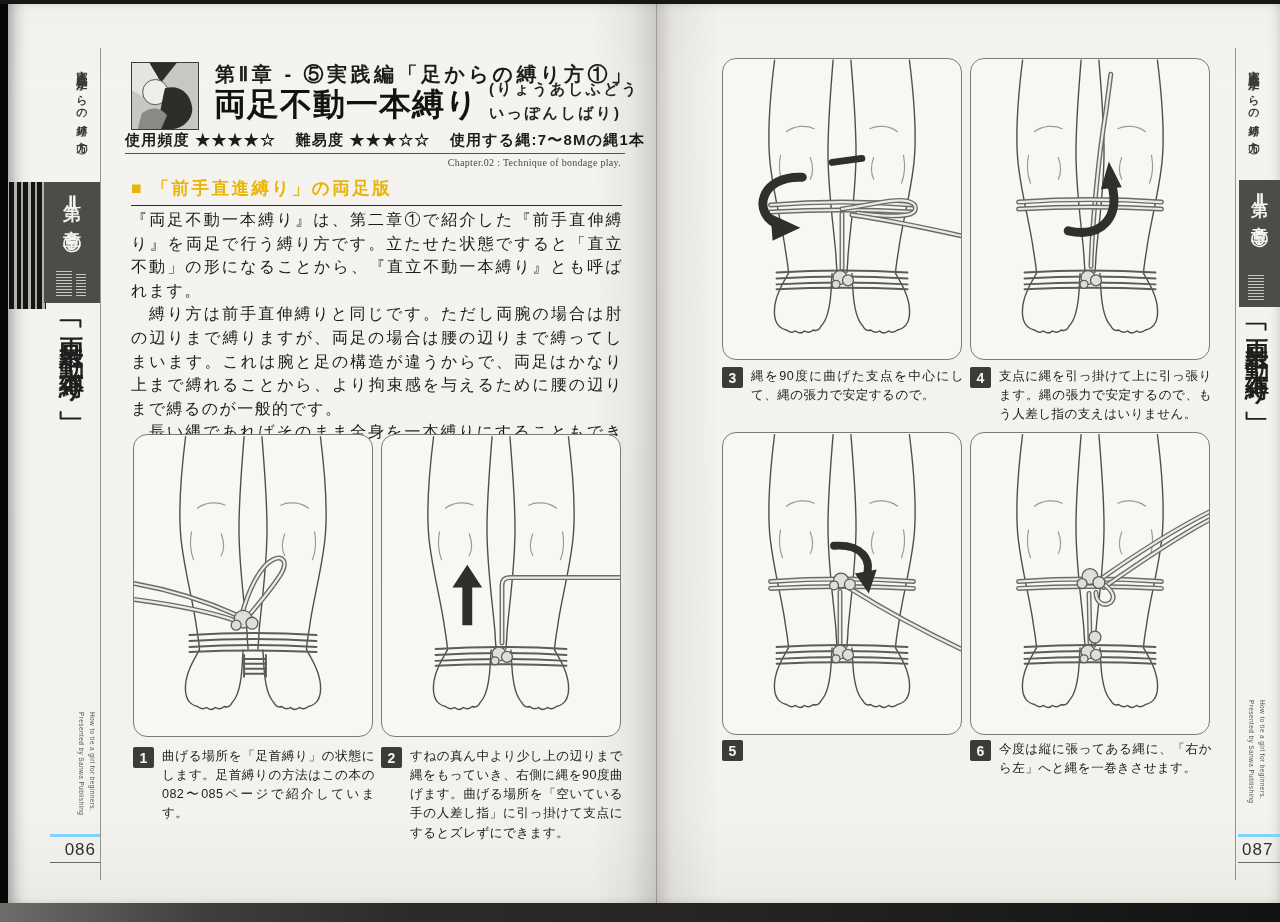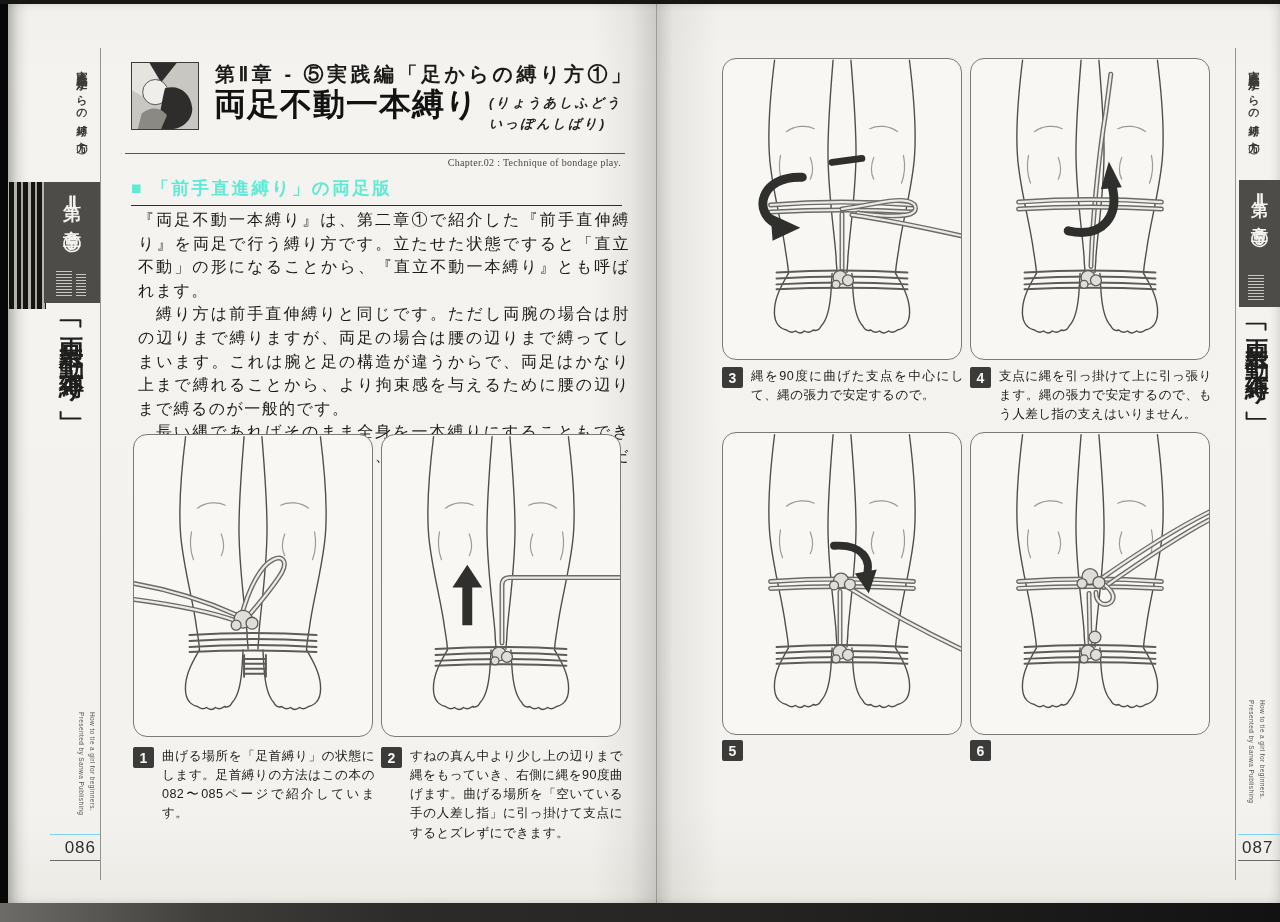--- a/index.html
+++ b/index.html
@@ -27,39 +27,39 @@
   .vtext{writing-mode:vertical-rl;text-orientation:mixed;color:#2a2a28;}
   .series-label{position:absolute;font-size:11px;letter-spacing:2px;font-weight:600;color:#3a3a38;}
   .chapter-tab{position:absolute;background:#4d4c49;color:#f4f3ef;}
   .chapter-tab .tab-title{writing-mode:vertical-rl;font-size:18px;font-weight:700;letter-spacing:3px;
      position:absolute;top:7px;left:50%;transform:translateX(-50%);}
   .tab-micro{position:absolute;bottom:7px;width:16px;height:26px;opacity:.8;
      background:repeating-linear-gradient(0deg,rgba(255,255,255,.85) 0 1px,transparent 1px 3px);}
   .tab-micro.a{left:22%;} .tab-micro.b{left:58%;width:10px;height:22px;}
   .margin-title{position:absolute;font-size:25px;font-weight:700;letter-spacing:6px;color:#1f1f1e;}
   .credit{position:absolute;font-size:6.5px;letter-spacing:.4px;color:#55534f;line-height:1.7;}
-  .pagenum{position:absolute;border-top:1px solid #7dd3fc;border-bottom:1px solid #6b6964;
+  .pagenum{position:absolute;border-top:3px solid #7dd3fc;border-bottom:1px solid #6b6964;
      font-size:17px;color:#2e2e2c;letter-spacing:1px;padding:3px 4px 2px 4px;}
 
   
   .lp-header{position:absolute;left:131px;top:57px;width:490px;height:113px;}
   .thumb{position:absolute;left:0;top:5px;width:68px;height:68px;border:1px solid #3c3c3a;background:#c9c7c2;}
   .kicker{position:absolute;left:84px;top:4px;font-size:20px;font-weight:700;letter-spacing:3.5px;color:#1b1b1a;white-space:nowrap;text-align:right;}
   .big-title{position:absolute;left:83px;top:26px;font-size:32px;font-weight:800;letter-spacing:1px;color:#121211;white-space:nowrap;}
-  .reading{position:absolute;left:358px;top:36px;font-size:13px;font-weight:600;letter-spacing:2.5px;color:#232322;line-height:1.6;white-space:nowrap;font-style:italic;}
+  .reading{position:absolute;left:358px;top:20px;font-size:15px;font-weight:600;letter-spacing:2.5px;color:#232322;line-height:1.6;white-space:nowrap;}
   .stats{position:absolute;left:-6px;top:74px;width:500px;font-size:15px;font-weight:700;letter-spacing:1.2px;color:#1c1c1b;white-space:nowrap;}
   .stats .sep{display:inline-block;width:14px;}
   .stats-rule{position:absolute;left:-6px;top:96px;width:500px;height:1px;background:#55534f;}
   .chapter-note{position:absolute;right:0;top:100px;font-size:10px;color:#4a4844;
      font-family:"Liberation Serif", serif;letter-spacing:.3px;}
 
   
   .sec-head{position:absolute;left:131px;top:176px;width:491px;font-size:17.5px;font-weight:800;
-     letter-spacing:2.5px;color:#5eead4;padding-bottom:5px;border-bottom:1.6px solid #2e2e2c;}
-  .body-text{position:absolute;left:138px;top:208px;width:492px;font-size:16px;line-height:23.6px;
+     letter-spacing:2.5px;color:#eab308;padding-bottom:5px;border-bottom:1.6px solid #2e2e2c;}
+  .body-text{position:absolute;left:131px;top:208px;width:492px;font-size:16px;line-height:23.6px;
      letter-spacing:1.4px;color:#1b1b1a;font-weight:500;text-align:justify;}
   .body-text p{margin:0;}
 
   
   .panel{position:absolute;width:240px;height:303px;border:1.5px solid #7c7a76;border-radius:14px;
      background:#f8f7f3;overflow:hidden;}
   .panel svg{display:block;width:100%;height:100%;}
   .leg{stroke:#4e4e4b;stroke-width:1.4;fill:none;stroke-linecap:round;}
   .hint{stroke:#9b9a95;stroke-width:1.2;fill:none;stroke-linecap:round;}
   .band{stroke:#5c5c59;stroke-width:2;fill:none;stroke-linecap:round;}
@@ -148,20 +148,27 @@
       <polygon points="0,0 40,0 10,34 0,28" fill="#e6e4df"></polygon>
       <polygon points="18,0 46,0 30,20" fill="#2e2d2b"></polygon>
       <circle cx="24" cy="30" r="13" fill="#efeeea" stroke="#55534f" stroke-width="1"></circle>
       <path d="M34,26 C48,22 60,30 62,46 C63,58 52,68 40,68 L22,68 C30,56 30,40 34,26 Z" fill="#2e2d2b"></path>
       <path d="M10,52 C20,44 30,46 36,54 L30,68 L6,68 Z" fill="#8b8984"></path>
     </svg>
     <div class="kicker">第Ⅱ章 - ⑤実践編「足からの縛り方①」</div>
     <div class="big-title">両足不動一本縛り</div>
     <div class="reading">
       <span>(りょうあしふどう</span><br><span>いっぽんしばり)</span>
+    </div>
+    <div class="stats">
+      <span>使用頻度</span>
+      <span>★★★★☆</span><span class="sep"></span>
+      <span>難易度</span>
+      <span>★★★☆☆</span><span class="sep"></span>
+      <span>使用する縄:7〜8Mの縄1本</span>
     </div>
     <div class="stats-rule"></div>
     <div class="chapter-note">Chapter.02 : Technique of bondage play.</div>
   </div>
 
   <div class="sec-head">■ 「前手直進縛り」の両足版</div>
   <div class="body-text">
     <p>『両足不動一本縛り』は、第二章①で紹介した『前手直伸縛り』を両足で行う縛り方です。立たせた状態ですると「直立不動」の形になることから、『直立不動一本縛り』とも呼ばれます。</p>
     <p>　縛り方は前手直伸縛りと同じです。ただし両腕の場合は肘の辺りまで縛りますが、両足の場合は腰の辺りまで縛ってしまいます。これは腕と足の構造が違うからで、両足はかなり上まで縛れることから、より拘束感を与えるために腰の辺りまで縛るのが一般的です。</p>
     <p>　長い縄であればそのまま全身を一本縛りにすることもできます。この縛り方を覚えたら、そちらもぜひ試してみてください。</p>
@@ -304,15 +311,16 @@
   </div>
   <div class="cap" style="left:970px;top:367px;">
     <span class="badge">4</span>
     <span class="cap-text">支点に縄を引っ掛けて上に引っ張ります。縄の張力で安定するので、もう人差し指の支えはいりません。</span>
   </div>
   <div class="cap" style="left:722px;top:740px;">
     <span class="badge">5</span>
   </div>
   <div class="cap" style="left:970px;top:740px;">
     <span class="badge">6</span>
+    <span class="cap-text">今度は縦に張ってある縄に、「右から左」へと縄を一巻きさせます。</span>
   </div>
 
 </div>
 
 </body></html>

